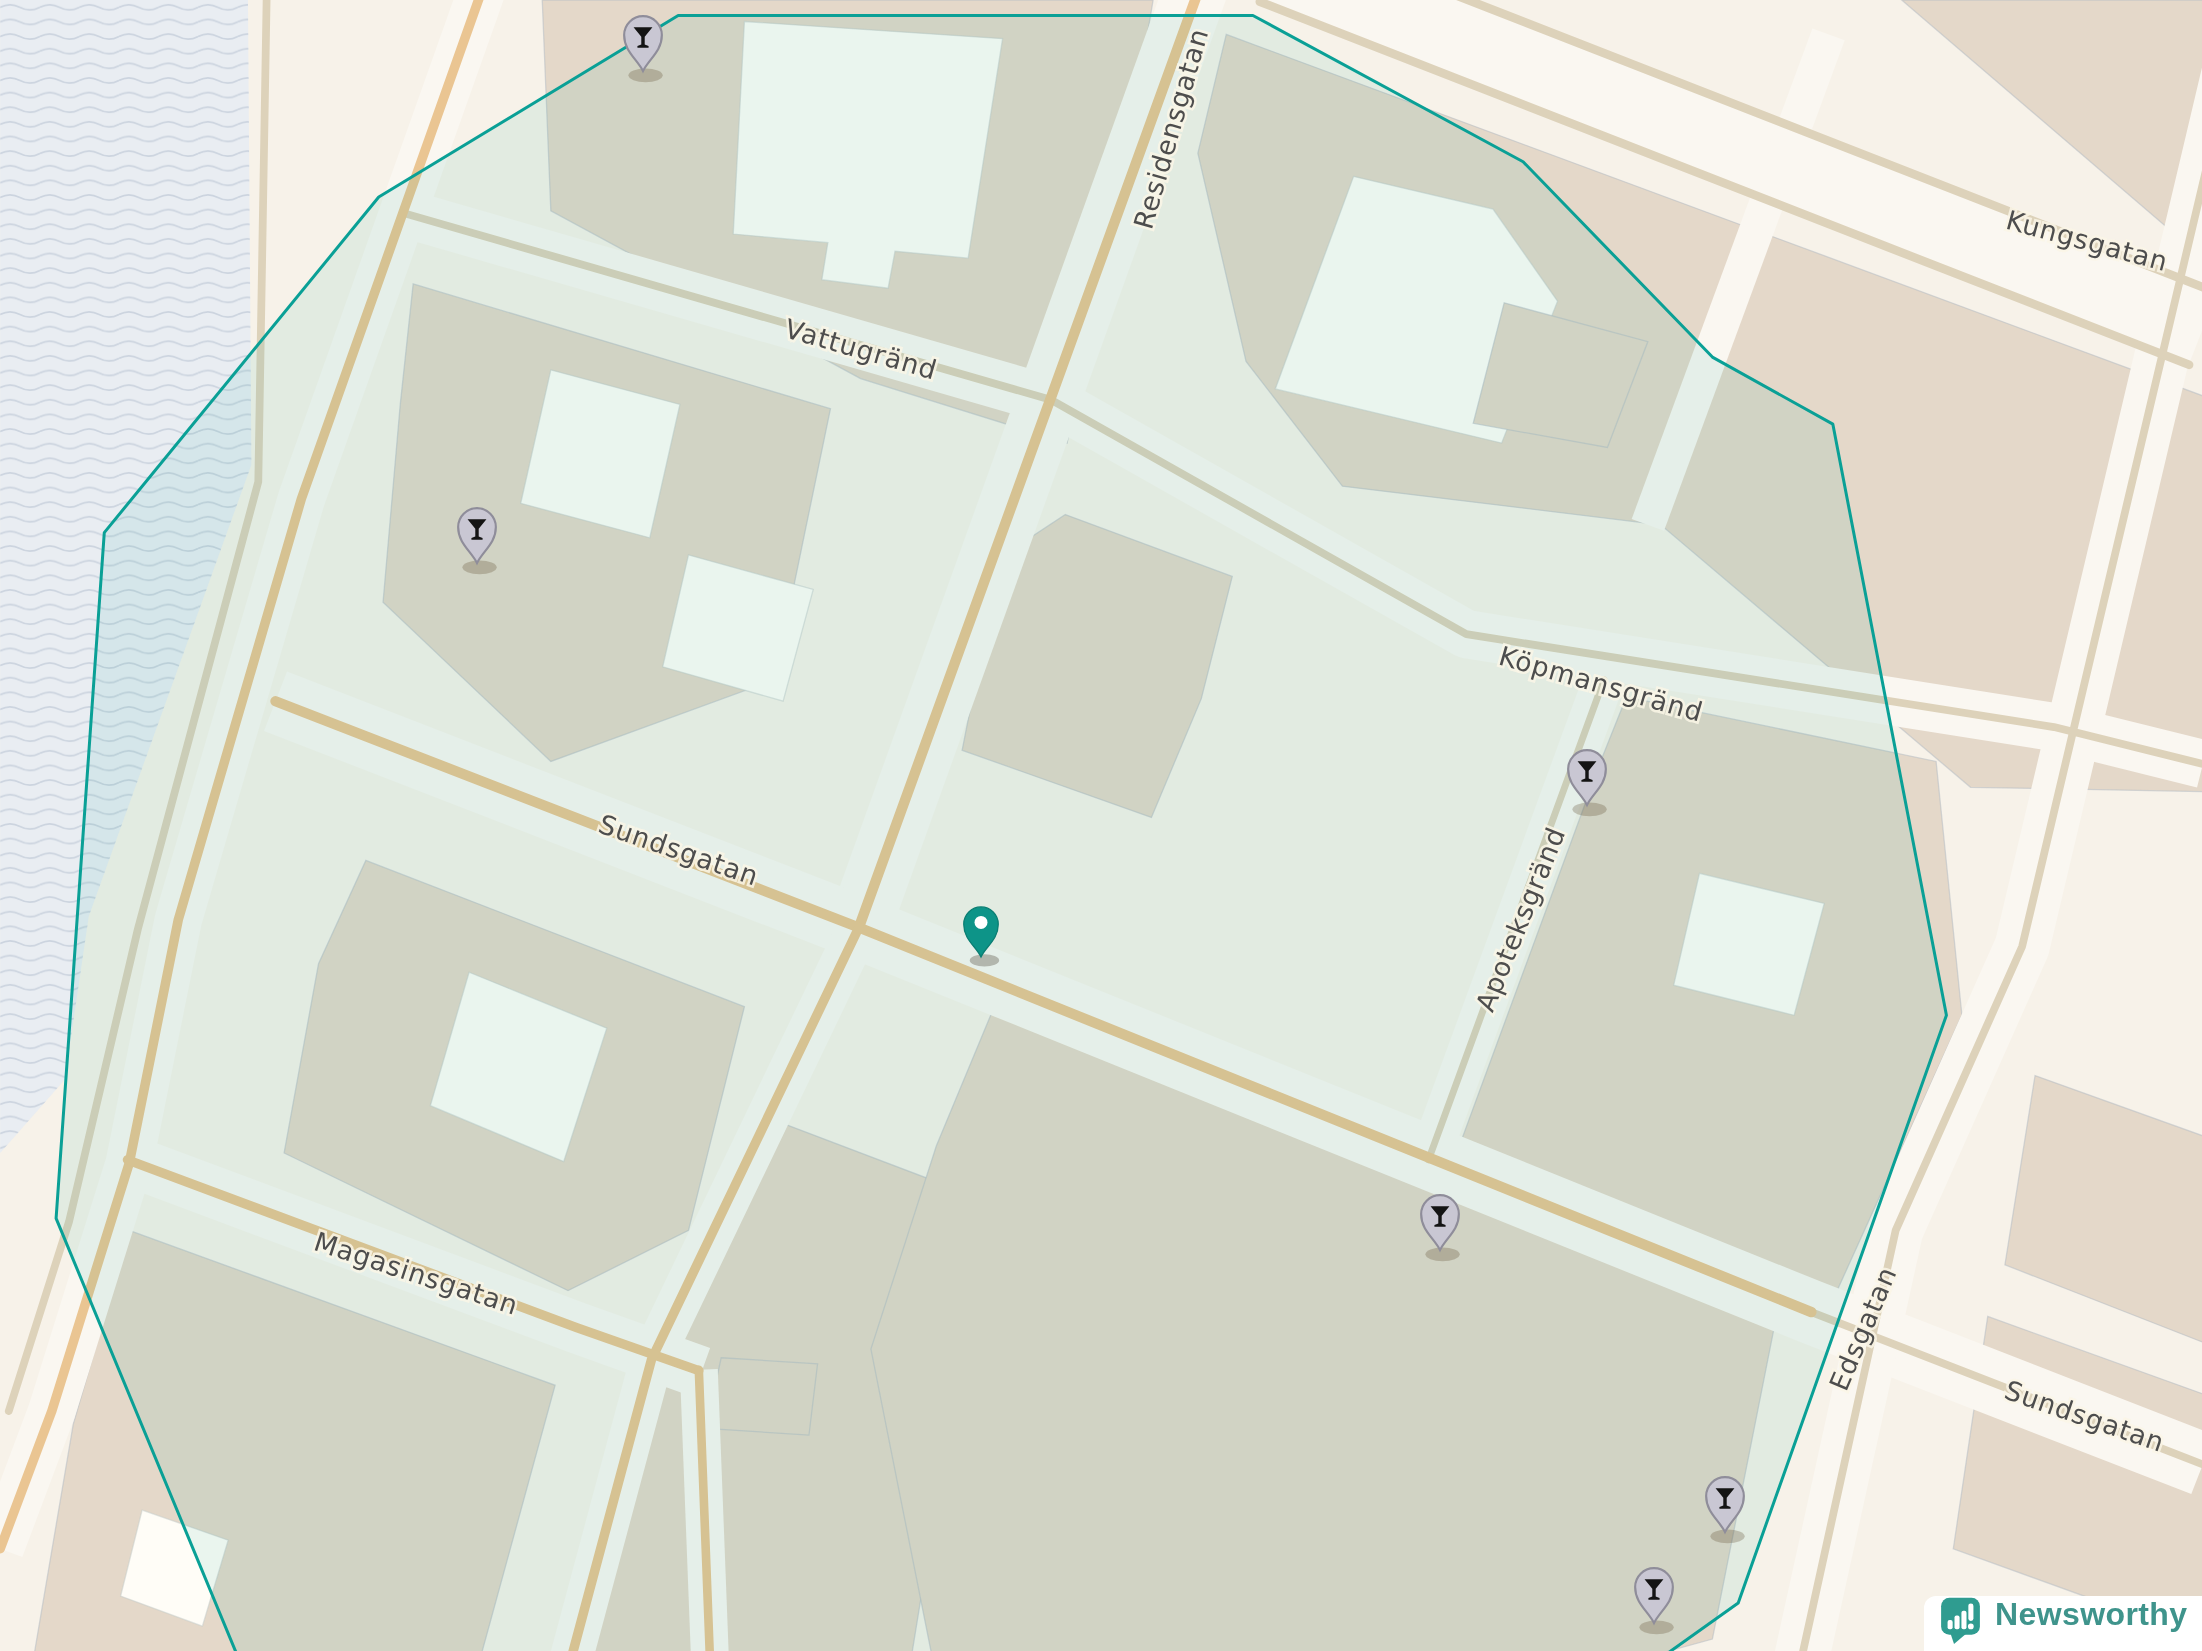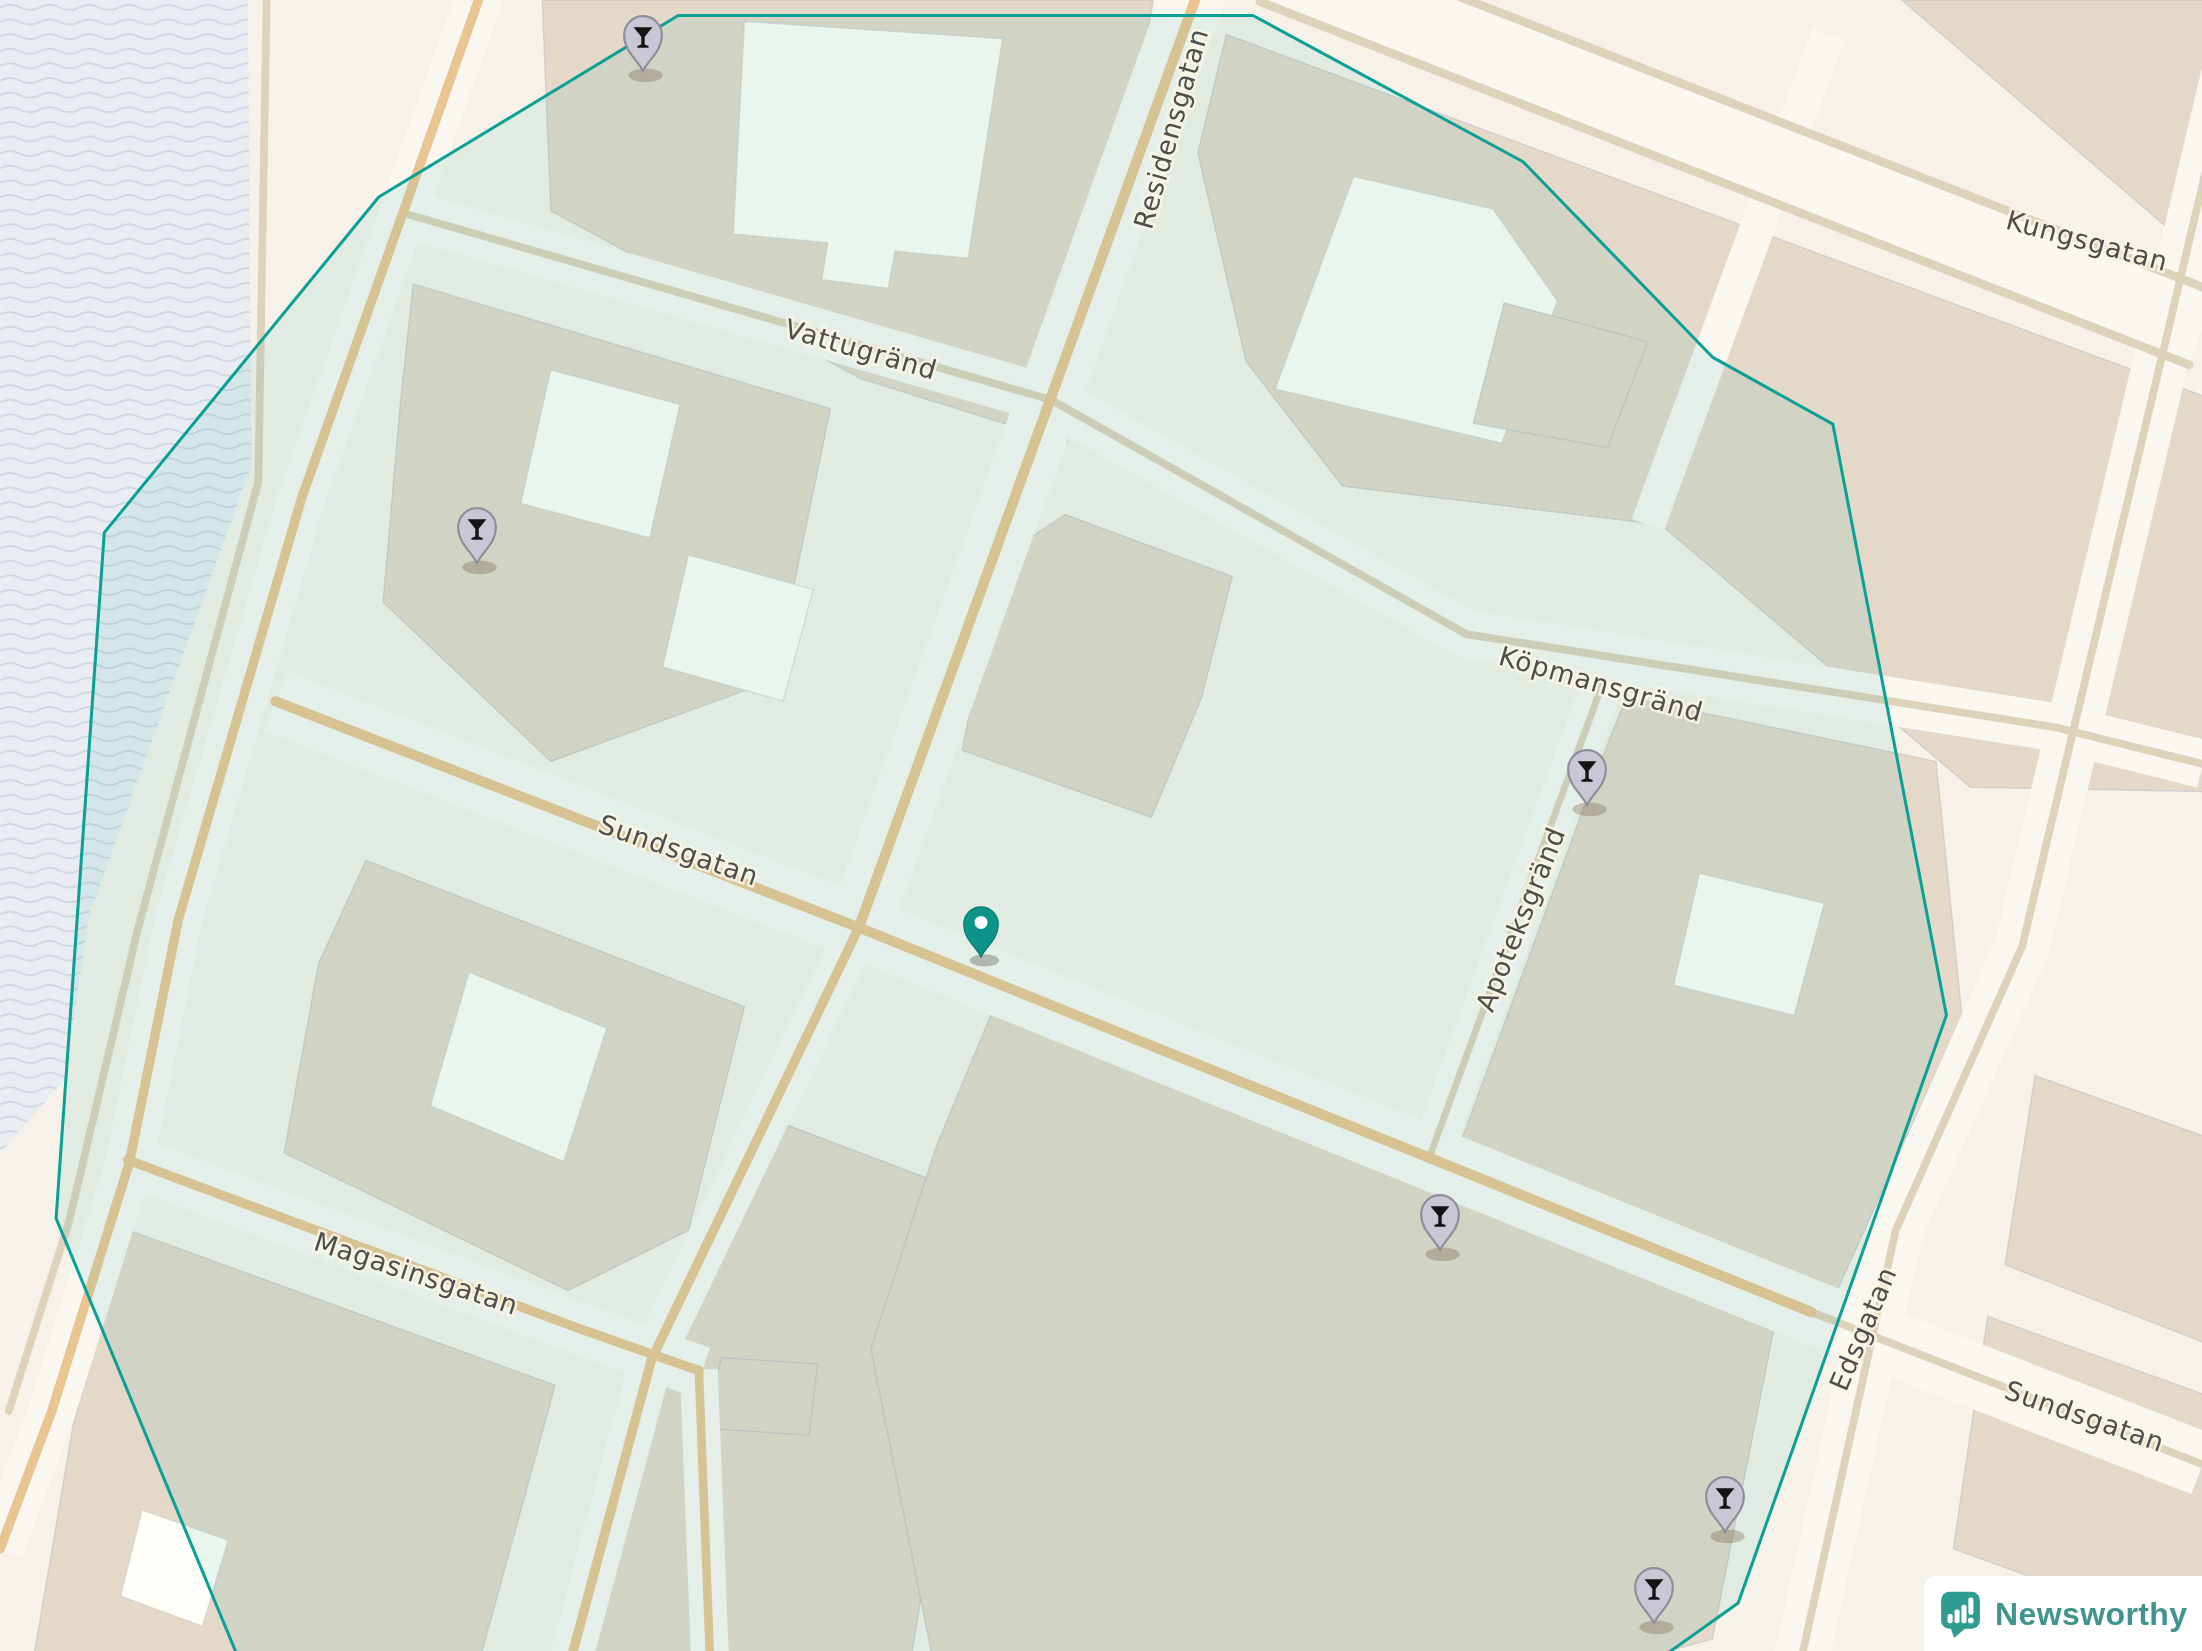--- a/index.html
+++ b/index.html
@@ -3,22 +3,22 @@
 <meta charset="utf-8">
 <style>
   html,body{margin:0;padding:0;background:#f7f2e9;}
   .stage{position:relative;width:2203px;height:1652px;overflow:hidden;
          font-family:"DejaVu Sans",sans-serif;}
   .stage svg.basemap{position:absolute;left:0;top:0;}
   .street-label{font-size:31px;fill:#4d4d4d;text-anchor:middle;dominant-baseline:middle;
     paint-order:stroke;stroke:rgba(250,246,230,0.85);stroke-width:6px;letter-spacing:1px;}
   .markers{position:absolute;left:0;top:0;width:100%;height:100%;pointer-events:none;}
   .pin{position:absolute;pointer-events:auto;cursor:pointer;}
-  .attribution{position:absolute;right:0;bottom:0;height:76px;min-width:274px;
-    background:#ffffff;border-radius:12px 0 0 0;display:flex;align-items:center;
+  .attribution{position:absolute;right:0;bottom:0;height:56px;min-width:274px;
+    background:#ffffff;border-radius:12px 0 0 0;display:flex;
     gap:12px;padding:0 15.5px 0 13.8px;box-sizing:border-box;}
   .attribution .brand-text{font-family:"Liberation Sans",sans-serif;font-weight:700;
     font-size:32px;color:#3f948c;letter-spacing:0.4px;white-space:nowrap;}
 </style>
 </head>
 <body>
 
 <div class="stage">
 
   <svg class="basemap" width="2203" height="1652" viewBox="0 0 2560 1920">

